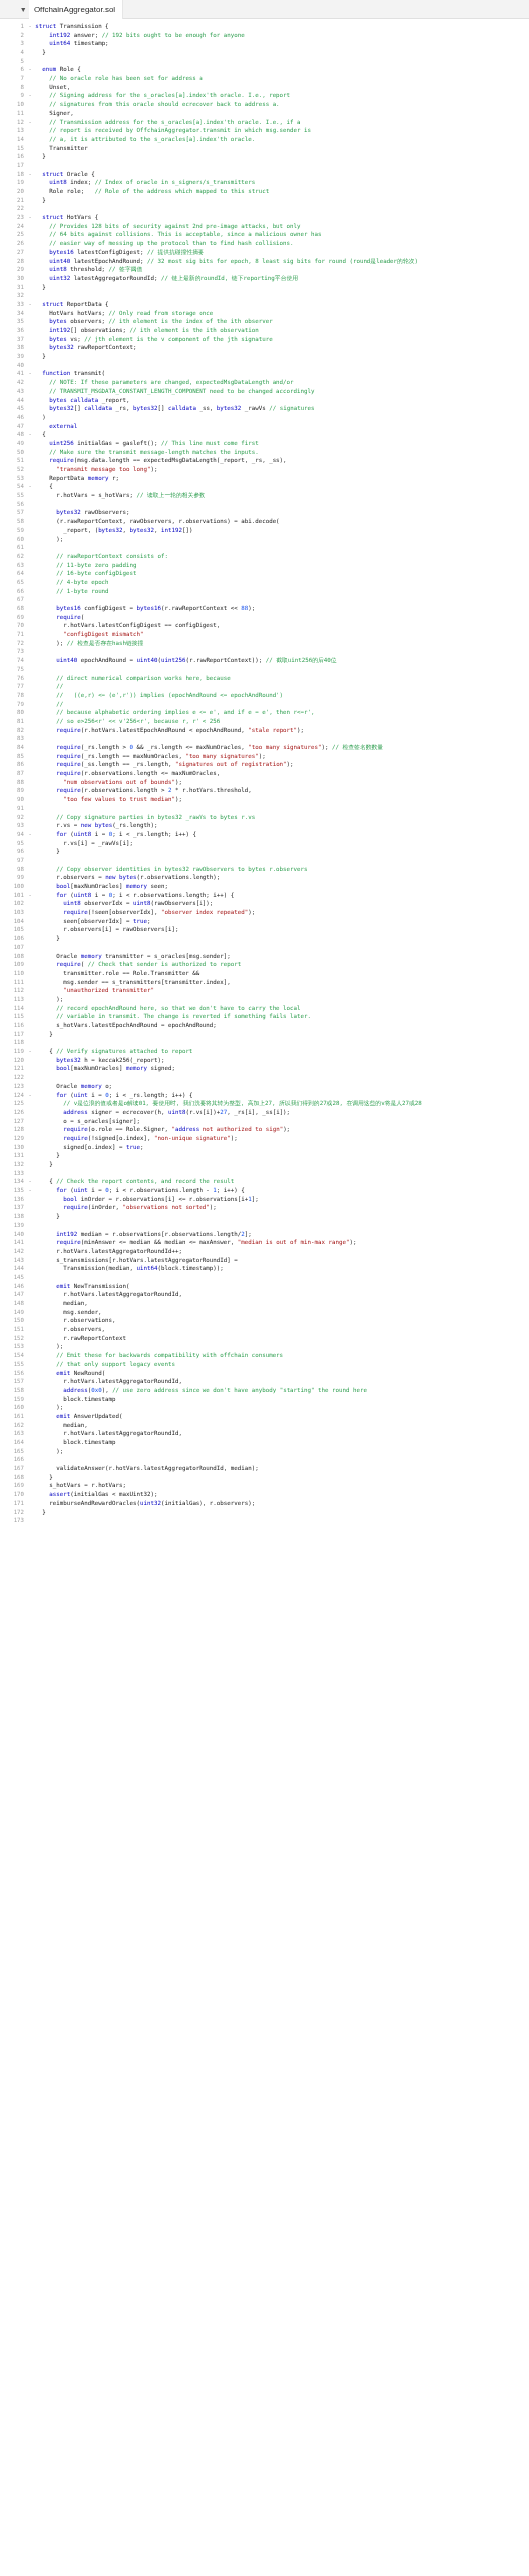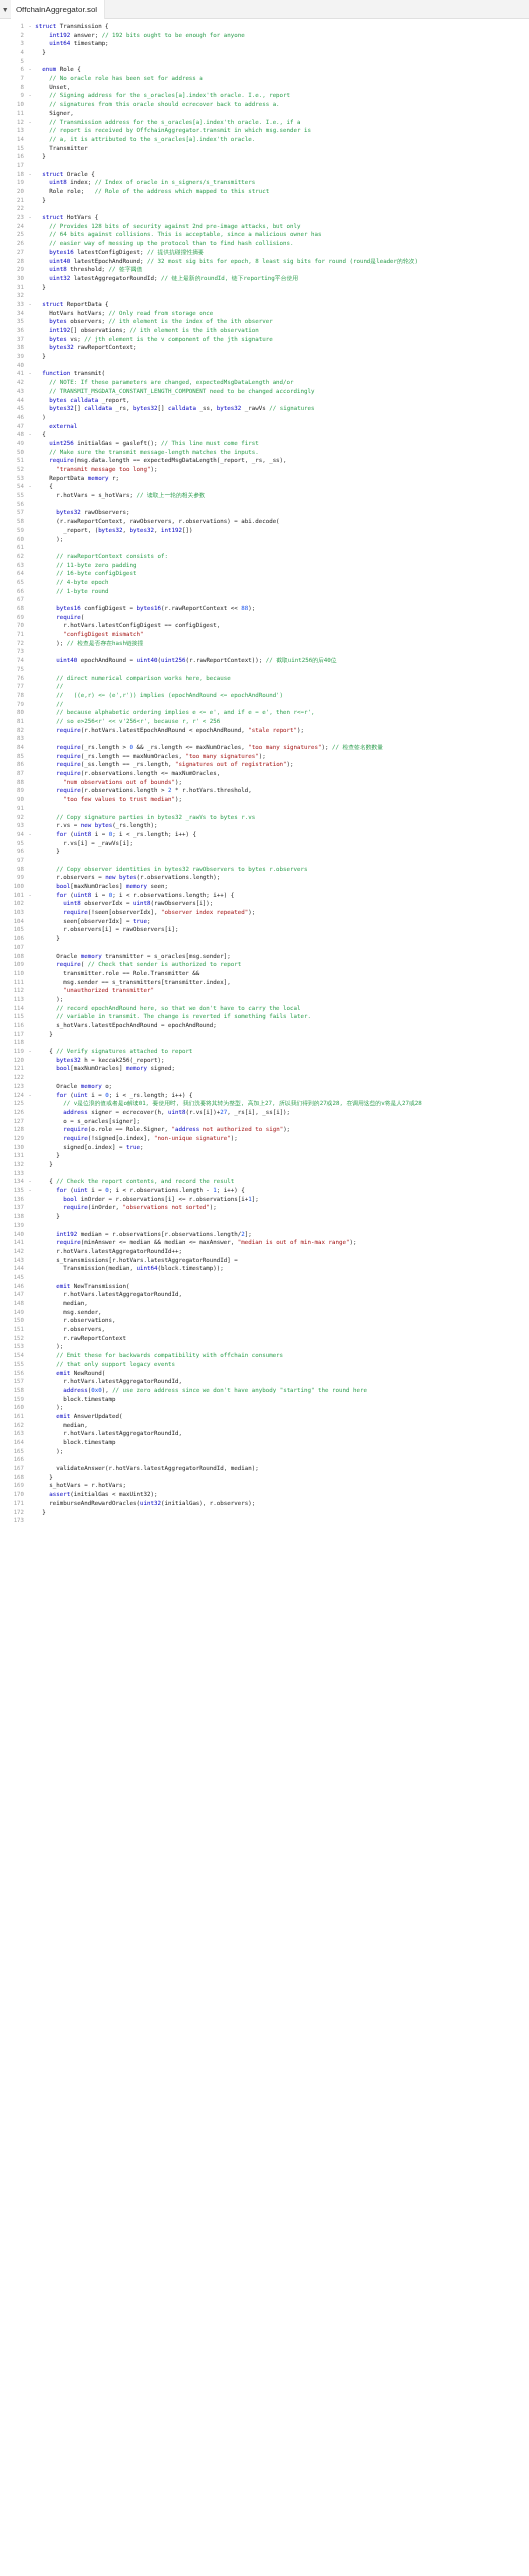--- a/index.html
+++ b/index.html
@@ -13,21 +13,21 @@
   
   .tabbar {
     display: flex;
     align-items: center;
     height: 19.4px;
     background: #f3f3f3;
     border-bottom: 0.9px solid #e0e0e0;
     font-family: "Liberation Sans", sans-serif;
     font-size: 8px;
     color: #333333;
-    padding-left: 0;
+    padding-left: 18px;
   }
   .tab-chevron {
     width: 10.6px;
     text-align: center;
     color: #555;
     font-size: 7px;
     line-height: 1;
     cursor: pointer;
   }
   .tab {

